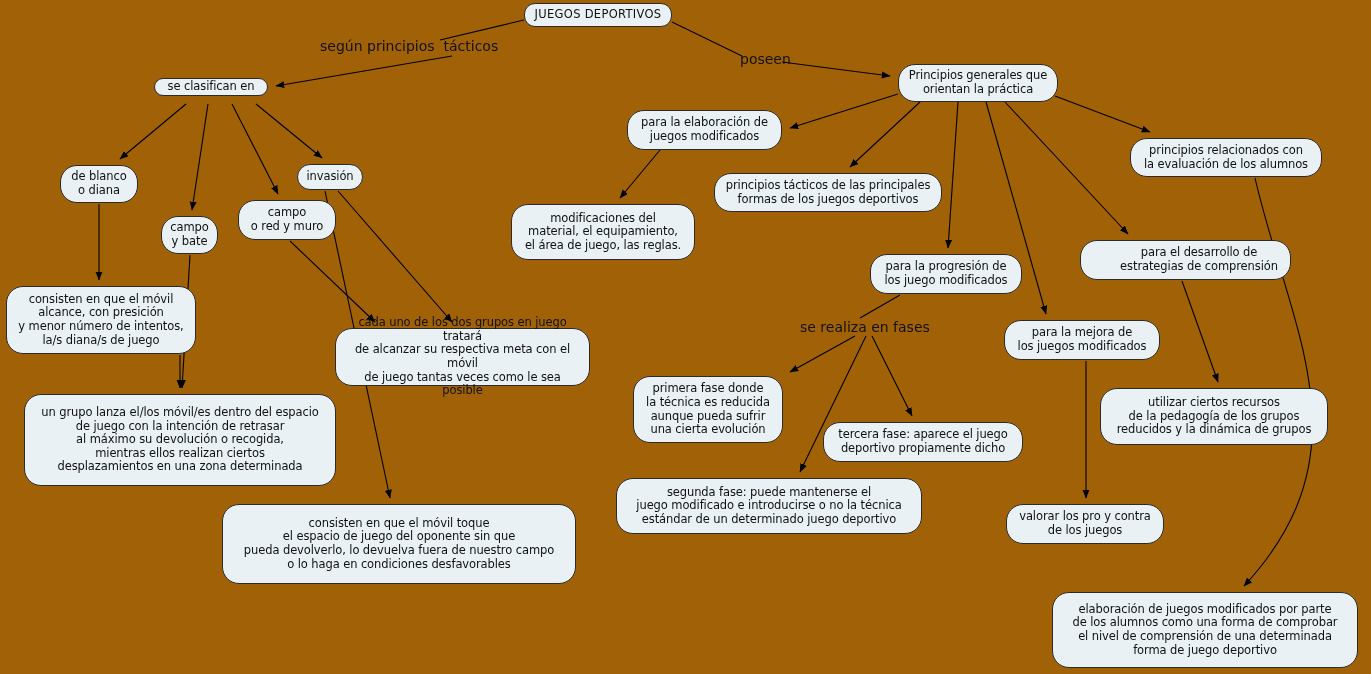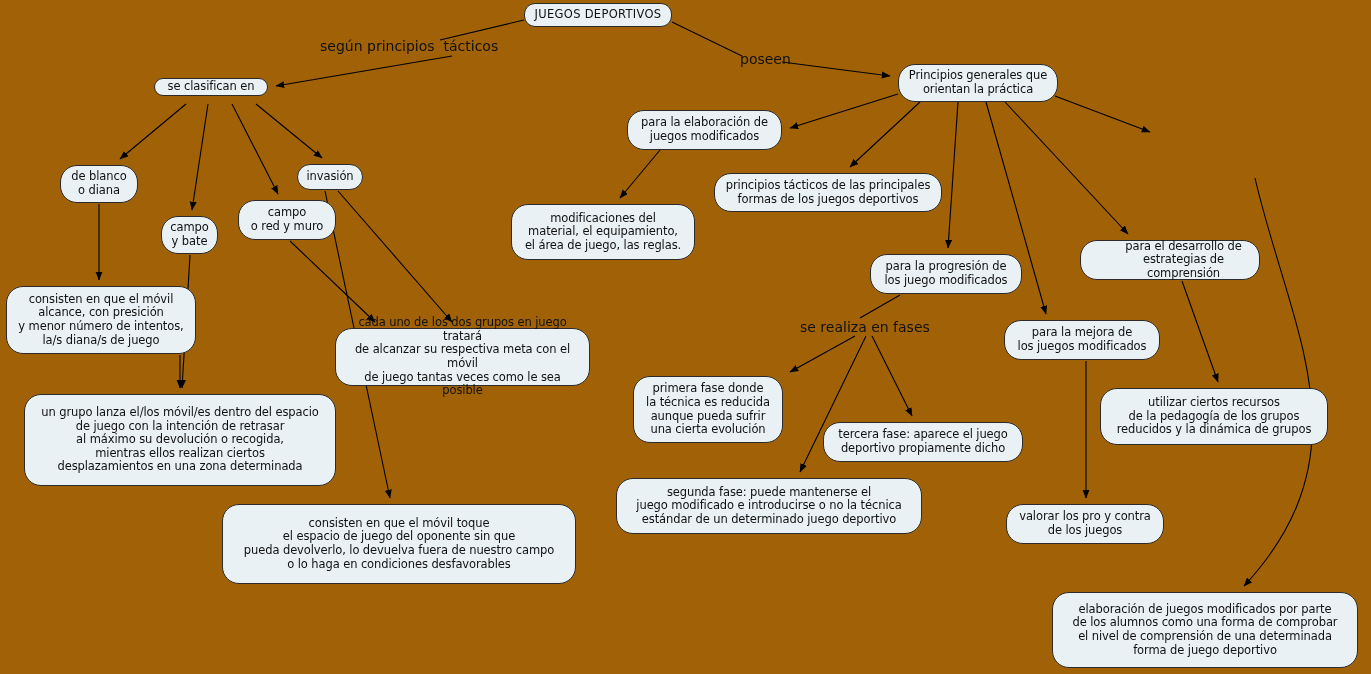--- a/index.html
+++ b/index.html
@@ -153,25 +153,27 @@
   <div class="node" style="left:627px; top:110px; width:155px; height:40px;">para la elaboración de
 juegos modificados</div>
 
   <div class="node" style="left:511px; top:204px; width:184px; height:56px;">modificaciones del
 material, el equipamiento,
 el área de juego, las reglas.</div>
 
   <div class="node" style="left:714px; top:173px; width:228px; height:39px;">principios tácticos de las principales
 formas de los juegos deportivos</div>
 
+  <div class="node" style="left:1130px; top:138px; width:192px; height:39px;">principios relacionados con
+la evaluación de los alumnos</div>
 
   <div class="node" style="left:870px; top:254px; width:152px; height:40px;">para la progresión de
 los juego modificados</div>
 
-  <div class="node" style="left:1080px; top:240px; width:180px; height:40px;padding-left:34px;">para el desarrollo de
+  <div class="node" style="left:1080px; top:240px; width:211px; height:40px;padding-left:34px;">para el desarrollo de
 estrategias de comprensión</div>
 
   <div class="node" style="left:1004px; top:320px; width:156px; height:40px;">para la mejora de
 los juegos modificados</div>
 
   <div class="node" style="left:633px; top:376px; width:150px; height:67px;">primera fase donde
 la técnica es reducida
 aunque pueda sufrir
 una cierta evolución</div>
 

